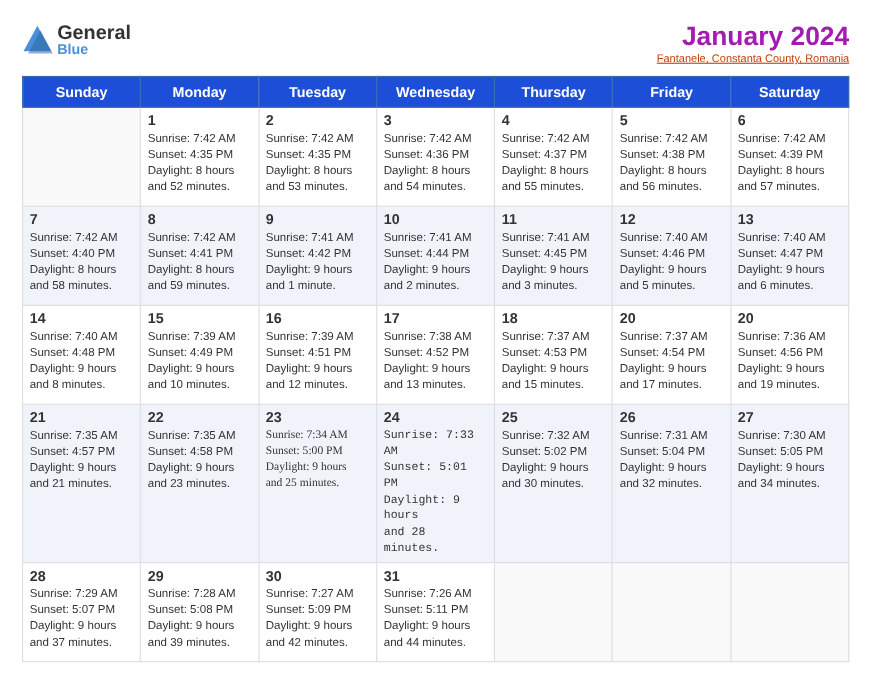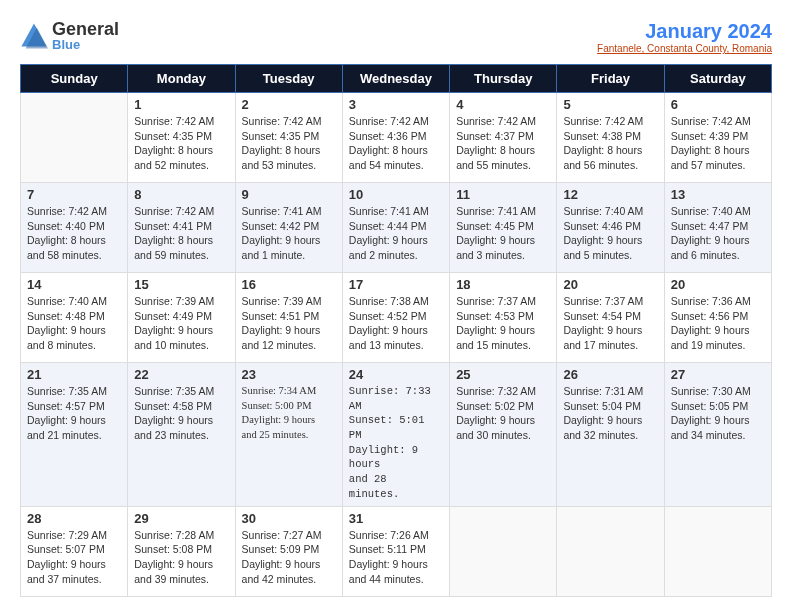--- a/index.html
+++ b/index.html
@@ -34,36 +34,36 @@
       line-height: 1;
     }
     .logo-icon {
       width: 28px;
       height: 28px;
     }
     .title-area {
       text-align: right;
     }
     .main-title {
-      font-size: 20px;
-      font-weight: bold;
-      color: #3b82f6;
+      font-size: 24px;
+      font-weight: bold;
+      color: #a21caf;
     }
     .subtitle {
       font-size: 10px;
       color: #c2410c;
       text-decoration: underline;
     }
     table {
       width: 100%;
       border-collapse: collapse;
       table-layout: fixed;
     }
     .day-header {
-      background-color: #0f172a;
+      background-color: #1d4ed8;
       color: #fff;
       text-align: center;
       padding: 6px 4px;
       font-size: 13px;
       font-weight: bold;
       border: 1px solid #3a6ab0;
     }
     .calendar-cell {
       vertical-align: top;
       padding: 4px 6px;

